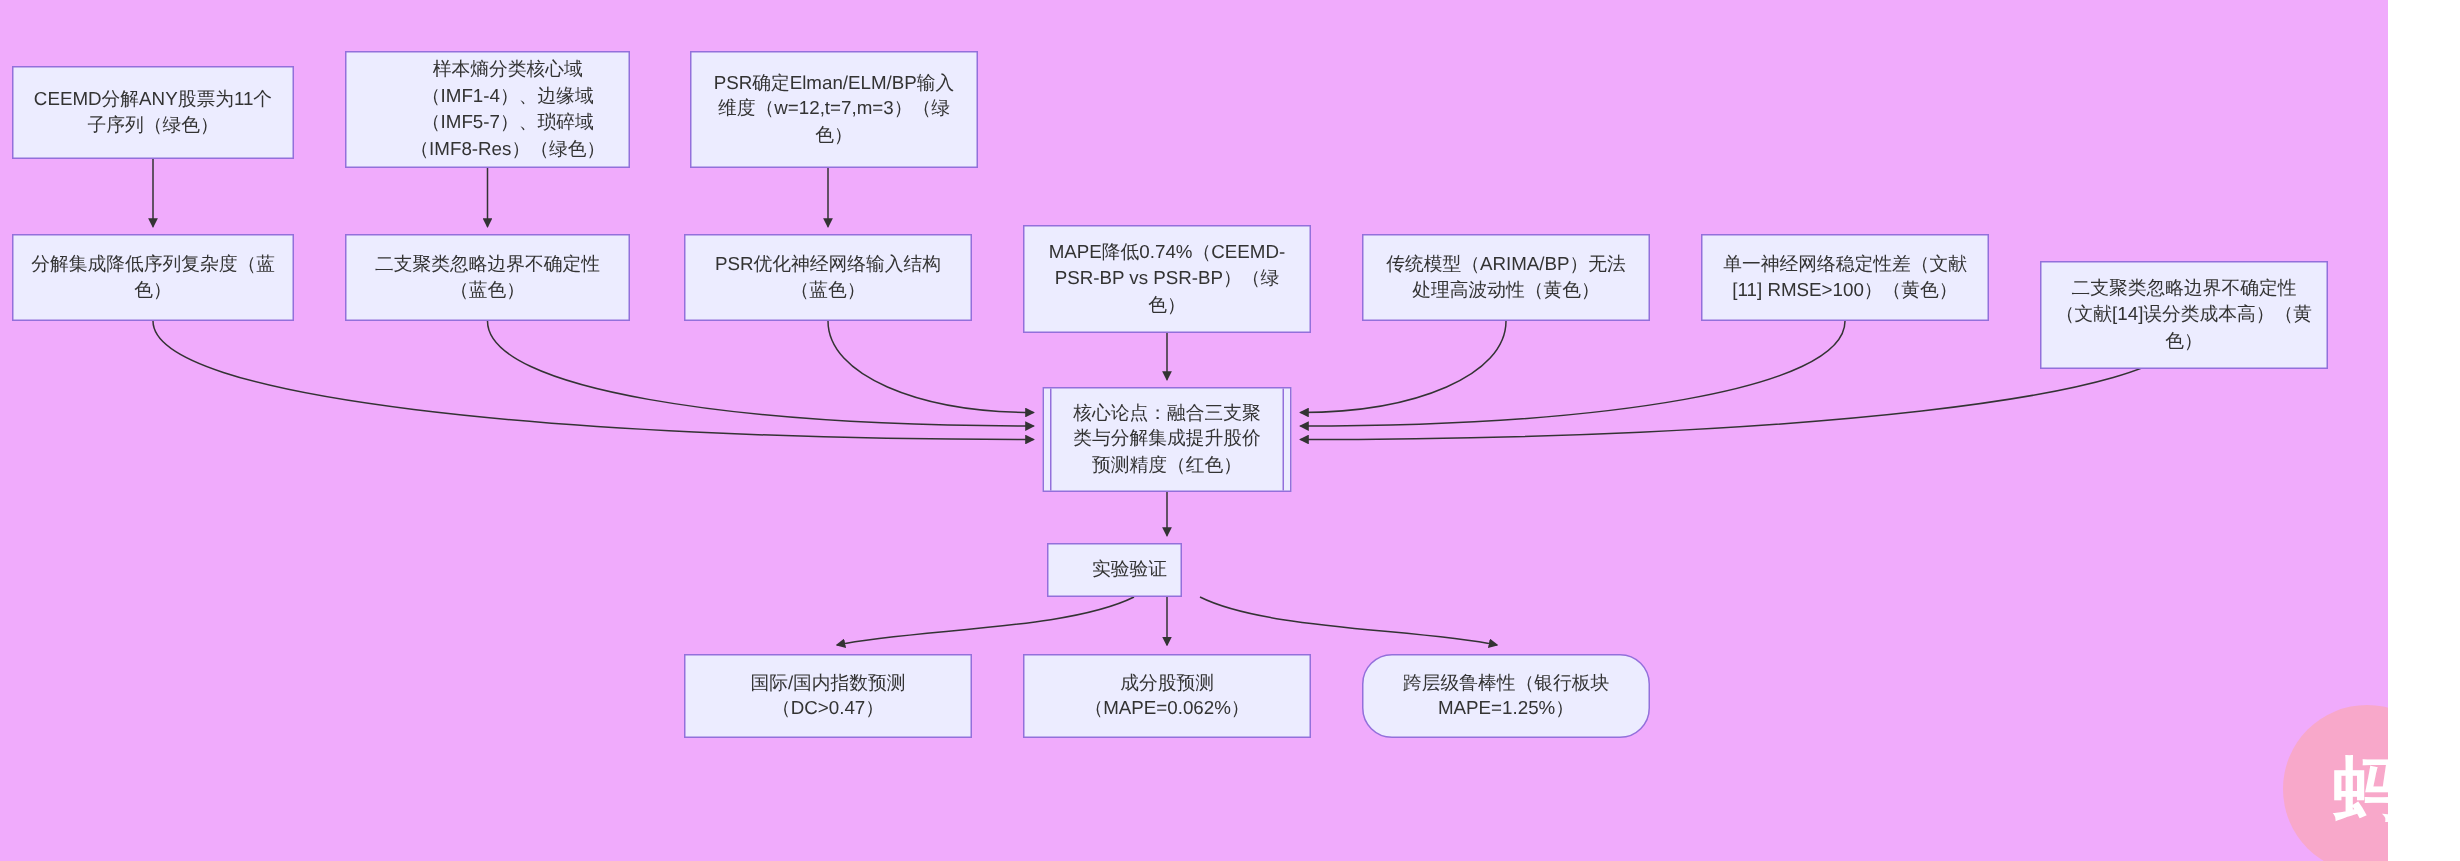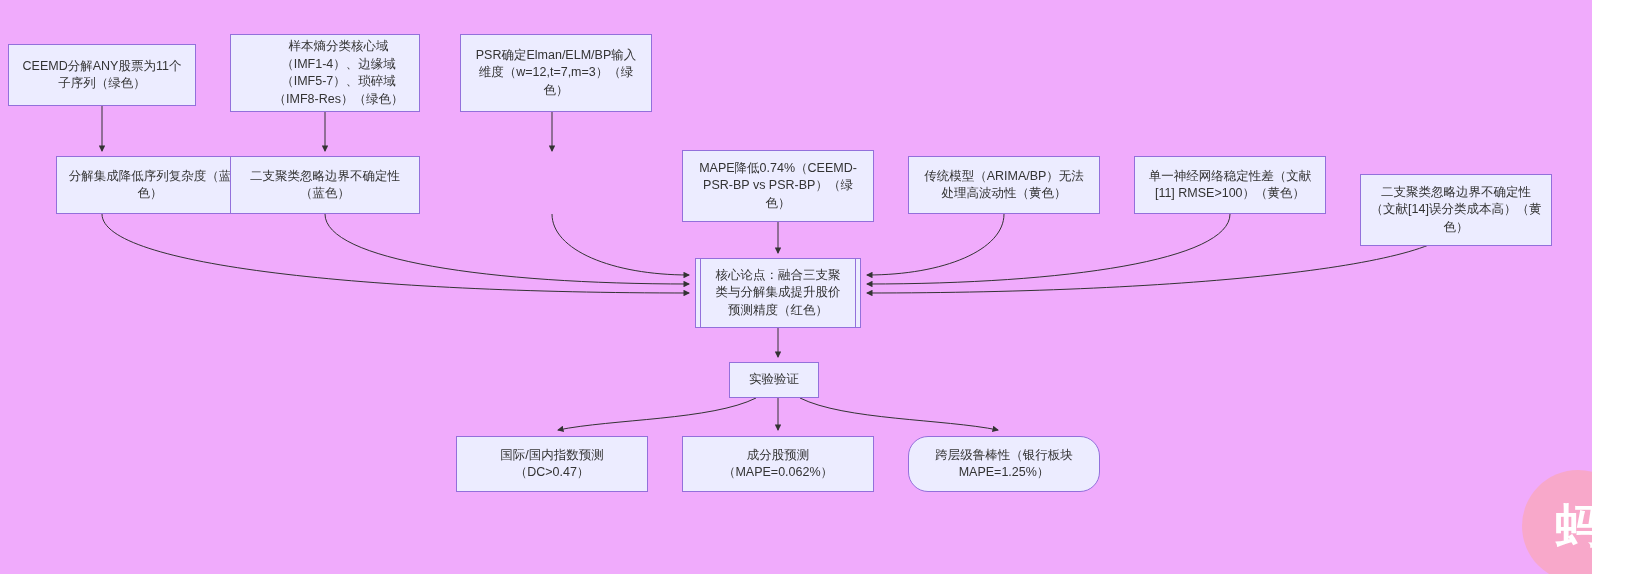--- a/index.html
+++ b/index.html
@@ -94,44 +94,47 @@
   <div class="node" style="left:8px;   top:44px;  width:188px; height:62px;">
     <span class="lbl">CEEMD分解ANY股票为11个子序列（绿色）</span>
   </div>
   <div class="node" style="left:230px; top:34px;  width:190px; height:78px;padding-left:36px;">
     <span class="lbl">样本熵分类核心域（IMF1-4）、边缘域（IMF5-7）、琐碎域（IMF8-Res）（绿色）</span>
   </div>
   <div class="node" style="left:460px; top:34px;  width:192px; height:78px;">
     <span class="lbl">PSR确定Elman/ELM/BP输入维度（w=12,t=7,m=3）（绿色）</span>
   </div>
 
-  <div class="node" style="left:8px;   top:156px; width:188px; height:58px;margin-left:48px;">
+  <div class="node" style="left:8px;   top:156px; width:188px; height:58px;">
     <span class="lbl">分解集成降低序列复杂度（蓝色）</span>
   </div>
   <div class="node" style="left:230px; top:156px; width:190px; height:58px;">
     <span class="lbl">二支聚类忽略边界不确定性（蓝色）</span>
+  </div>
+  <div class="node" style="left:456px; top:156px; width:192px; height:58px;">
+    <span class="lbl">PSR优化神经网络输入结构（蓝色）</span>
   </div>
   <div class="node" style="left:682px; top:150px; width:192px; height:72px;">
     <span class="lbl">MAPE降低0.74%（CEEMD-PSR-BP vs PSR-BP）（绿色）</span>
   </div>
   <div class="node" style="left:908px; top:156px; width:192px; height:58px;">
     <span class="lbl">传统模型（ARIMA/BP）无法处理高波动性（黄色）</span>
   </div>
   <div class="node" style="left:1134px;top:156px; width:192px; height:58px;">
     <span class="lbl">单一神经网络稳定性差（文献[11] RMSE&gt;100）（黄色）</span>
   </div>
   <div class="node" style="left:1360px;top:150px; width:192px; height:72px;margin-top:24px;">
     <span class="lbl">二支聚类忽略边界不确定性（文献[14]误分类成本高）（黄色）</span>
   </div>
 
   <div class="node subroutine" style="left:695px; top:258px; width:166px; height:70px;">
     <span class="lbl">核心论点：融合三支聚类与分解集成提升股价预测精度（红色）</span>
   </div>
 
-  <div class="node" style="left:729px; top:362px; width:90px; height:36px;">
+  <div class="node" style="left:698px; top:362px; width:90px; height:36px;justify-content:flex-end;">
     <span class="lbl">实验验证</span>
   </div>
 
   <div class="node" style="left:456px; top:436px; width:192px; height:56px;align-items:center;">
     <span class="lbl">国际/国内指数预测（DC&gt;0.47）</span>
   </div>
   <div class="node" style="left:682px; top:436px; width:192px; height:56px;">
     <span class="lbl">成分股预测（MAPE=0.062%）</span>
   </div>
   <div class="node" style="left:908px; top:436px; width:192px; height:56px;border-radius:20px;">

